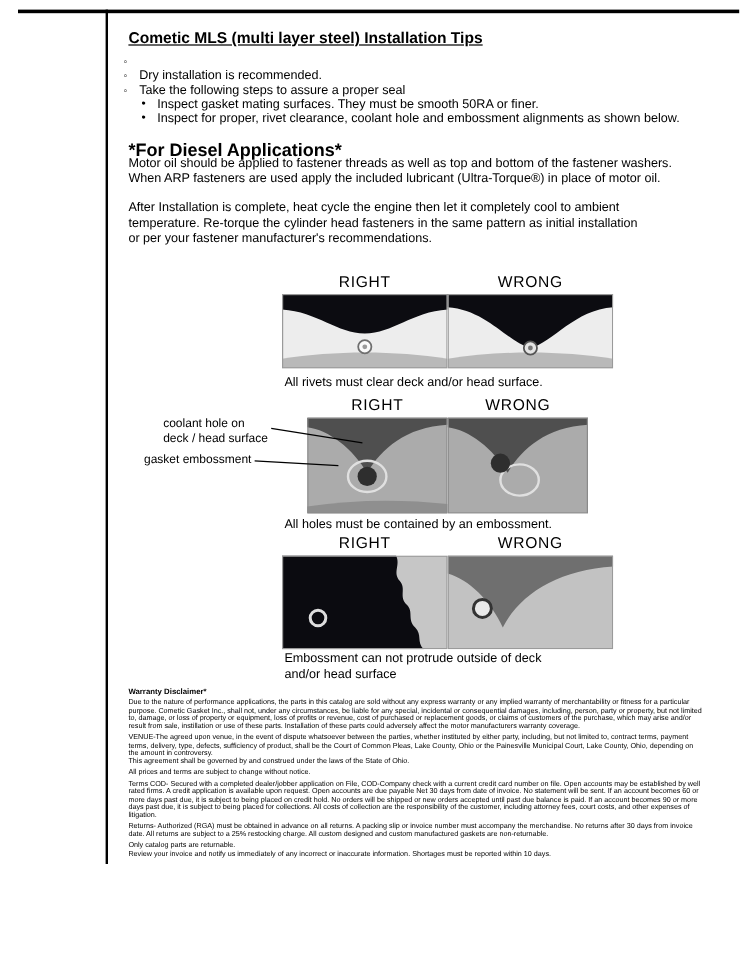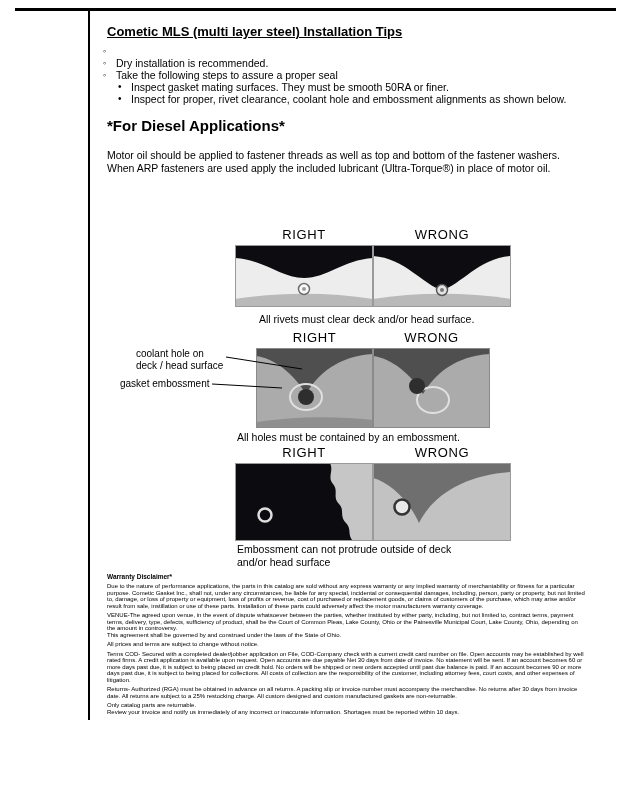--- a/index.html
+++ b/index.html
@@ -18,34 +18,34 @@
   }
 
   .bullets { position:absolute; left:103px; top:45px; width:505px; }
   .bullet { display:flex; gap:6px; line-height:12px; font-size:10.5px; }
   .bullet .marker { width:7px; flex:0 0 auto; font-size:9px; line-height:12px; }
   .bullet.sub { margin-left:15px; }
   .bullet.sub .marker { font-size:10px; }
 
   .diesel-h { position:absolute; left:107px; top:117px; font-size:15px; font-weight:bold; }
   .para { position:absolute; left:107px; width:492px; font-size:10.5px; line-height:13px; white-space:pre-line; }
-  .para.p1 { top:149px; }
+  .para.p1 { top:130px; }
   .para.p2 { top:167px; }
   .para.note { top:211px; }
 
   .diag-row { position:absolute; display:flex; gap:0; }
   .diag-col { display:flex; flex-direction:column; align-items:center; }
   .diag-label { font-size:13px; letter-spacing:0.6px; line-height:15px; margin-bottom:3px; }
   .diag-svg { display:block; }
   .row1 { left:235px; top:227px; }
   .row2 { left:256px; top:330px; }
   .row3 { left:235px; top:445px; }
 
   .caption { position:absolute; left:237px; font-size:10.5px; line-height:12.5px; white-space:pre-line; }
-  .cap1 { top:313px;margin-left:22px; }
+  .cap1 { top:313px; }
   .cap2 { top:431px; }
   .cap3 { top:543px; }
 
   .annotation { position:absolute; font-size:10px; line-height:11.5px; white-space:pre-line; }
   .ann1 { left:136px; top:348px; }
   .ann2 { left:120px; top:378px; }
   .leaders { position:absolute; left:212px; top:348px; z-index:5; }
 
   .disclaimer { position:absolute; left:107px; top:573px; width:478px; }
   .disc-h { font-size:6.5px; font-weight:bold; margin-bottom:3px; }
@@ -81,20 +81,23 @@
     </div>
     <div class="bullet sub">
       <span class="marker">•</span>
       <span>Inspect for proper, rivet clearance, coolant hole and embossment alignments as shown below.</span>
     </div>
   </div>
 
   <h2 class="diesel-h">*For Diesel Applications*</h2>
   <p class="para p1">Motor oil should be applied to fastener threads as well as top and bottom of the fastener washers.
 When ARP fasteners are used apply the included lubricant (Ultra-Torque®) in place of motor oil.</p>
+  <p class="para p2">After Installation is complete, heat cycle the engine then let it completely cool to ambient
+temperature. Re-torque the cylinder head fasteners in the same pattern as initial installation
+or per your fastener manufacturer's recommendations.</p>
 
   <div class="diag-row row1">
     <div class="diag-col">
       <div class="diag-label">RIGHT</div>
       <svg class="diag-svg" width="138" height="62" viewBox="0 0 138 62">
         <rect width="138" height="62" fill="#ededed"></rect>
         <path d="M0,0 H138 V13 C108,15 92,33 69,33 C46,33 30,15 0,13 Z" fill="#0c0c11"></path>
         <path d="M0,62 V54 C44,47 94,47 138,54 V62 Z" fill="#b9b9b9"></path>
         <circle cx="69" cy="44" r="5.5" fill="#fafafa" stroke="#6f6f6f" stroke-width="1.5"></circle>
         <circle cx="69" cy="44" r="2" fill="#9a9a9a"></circle>

